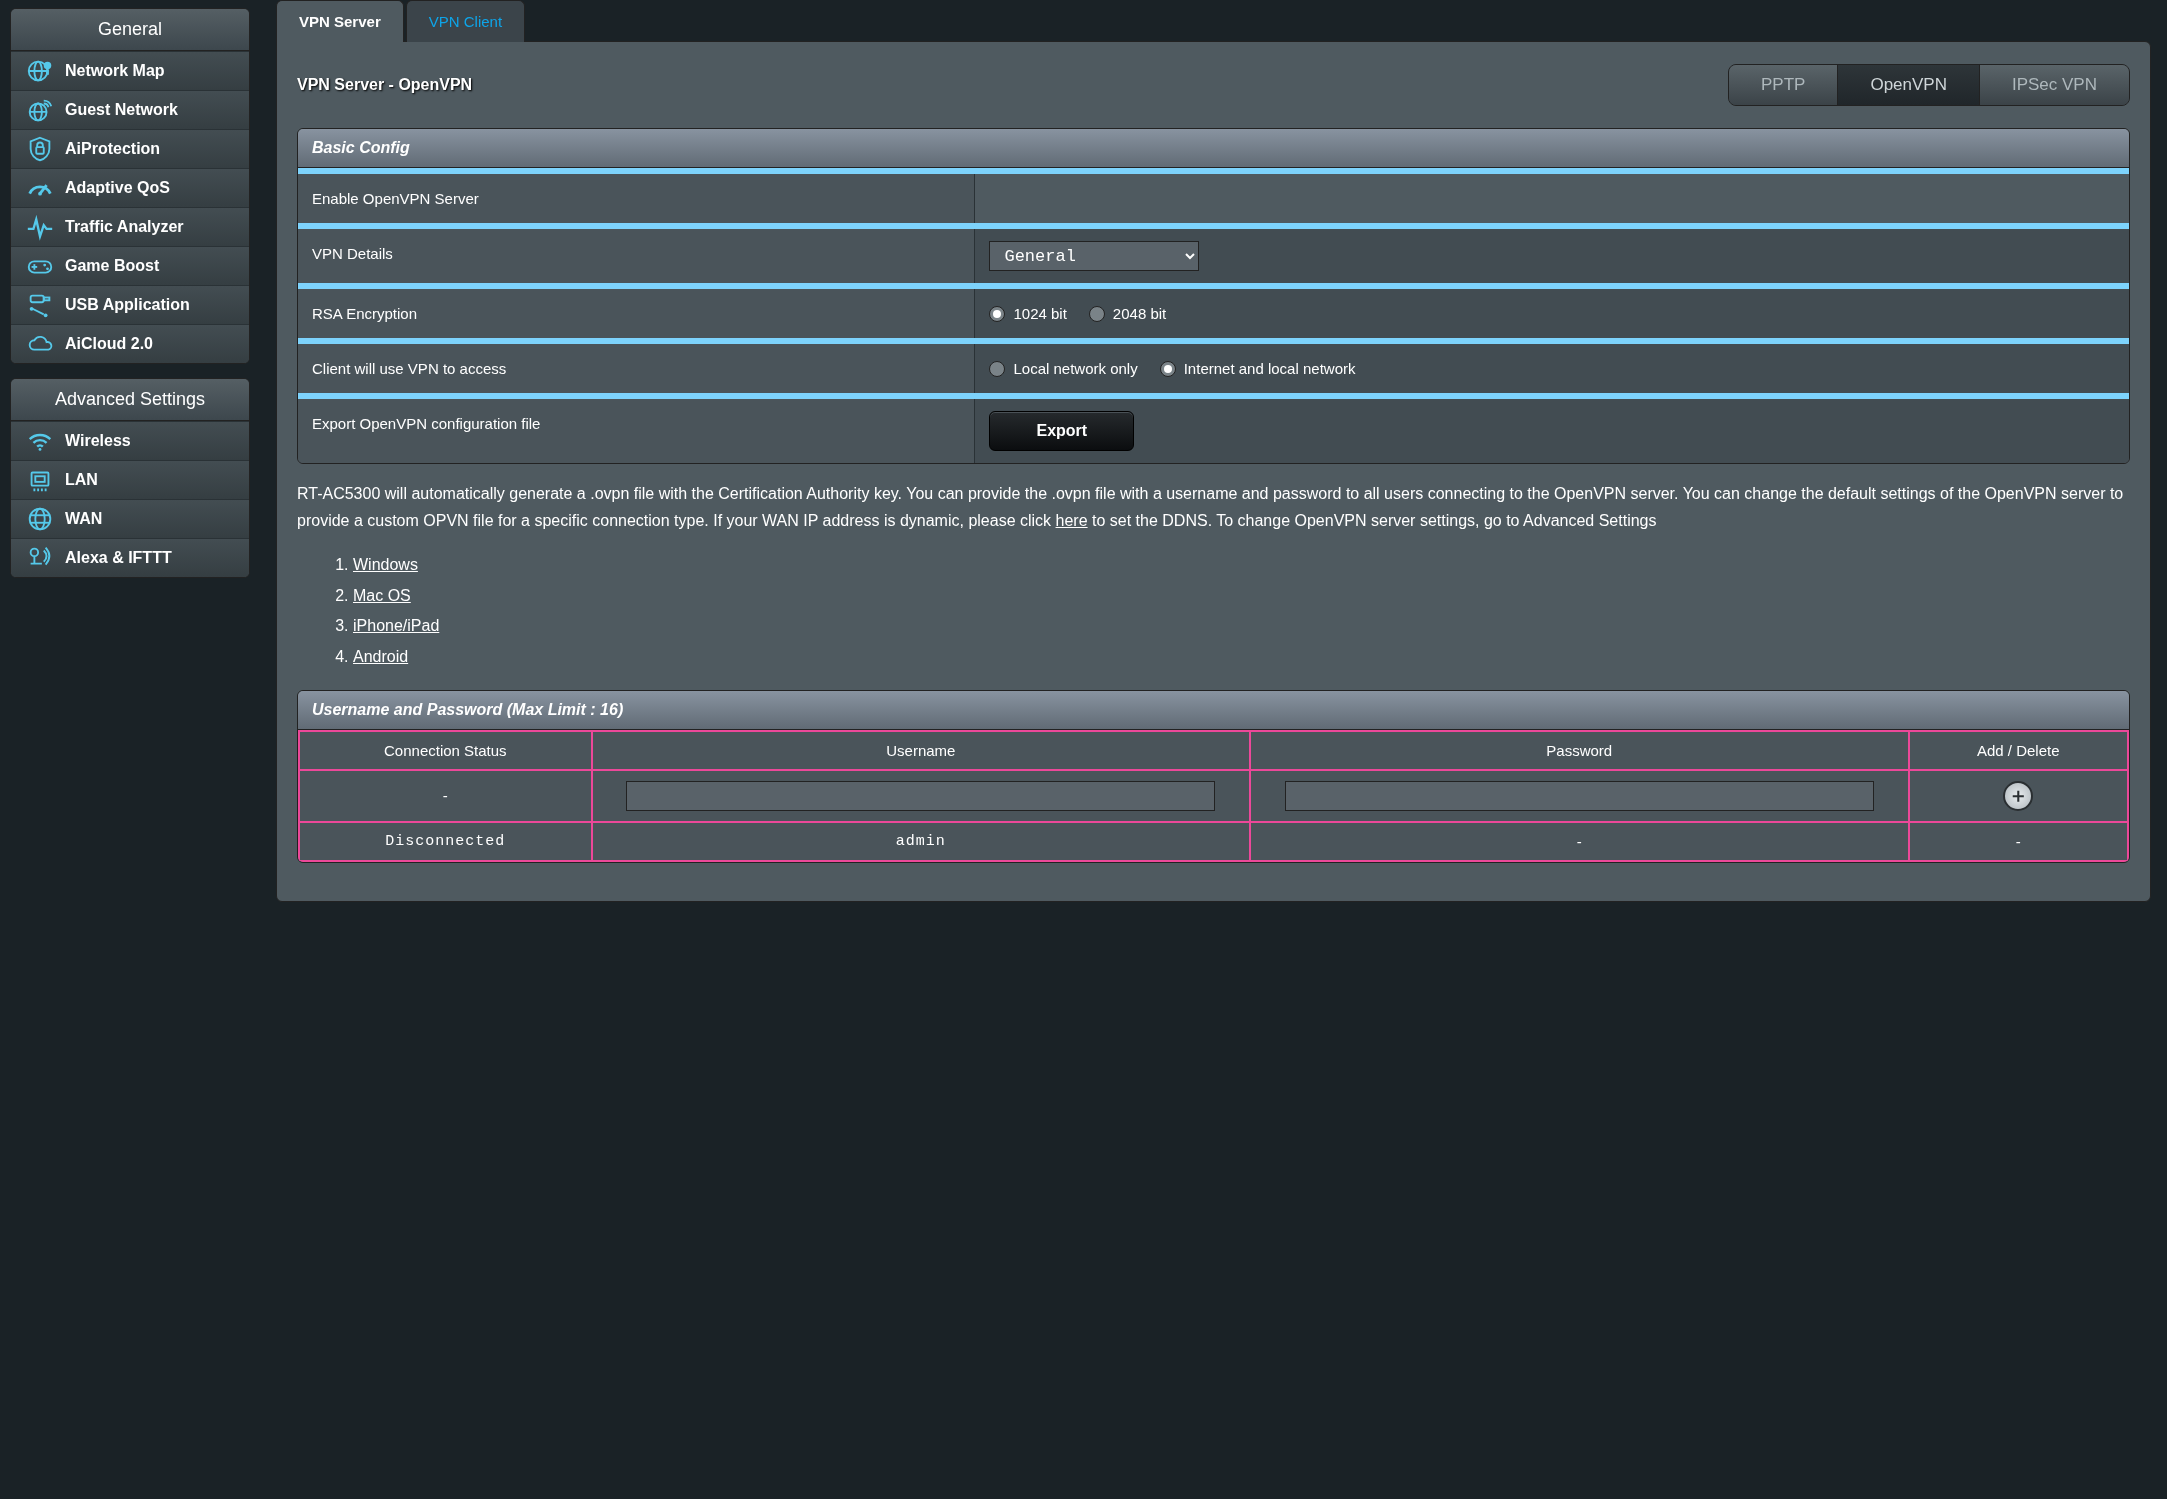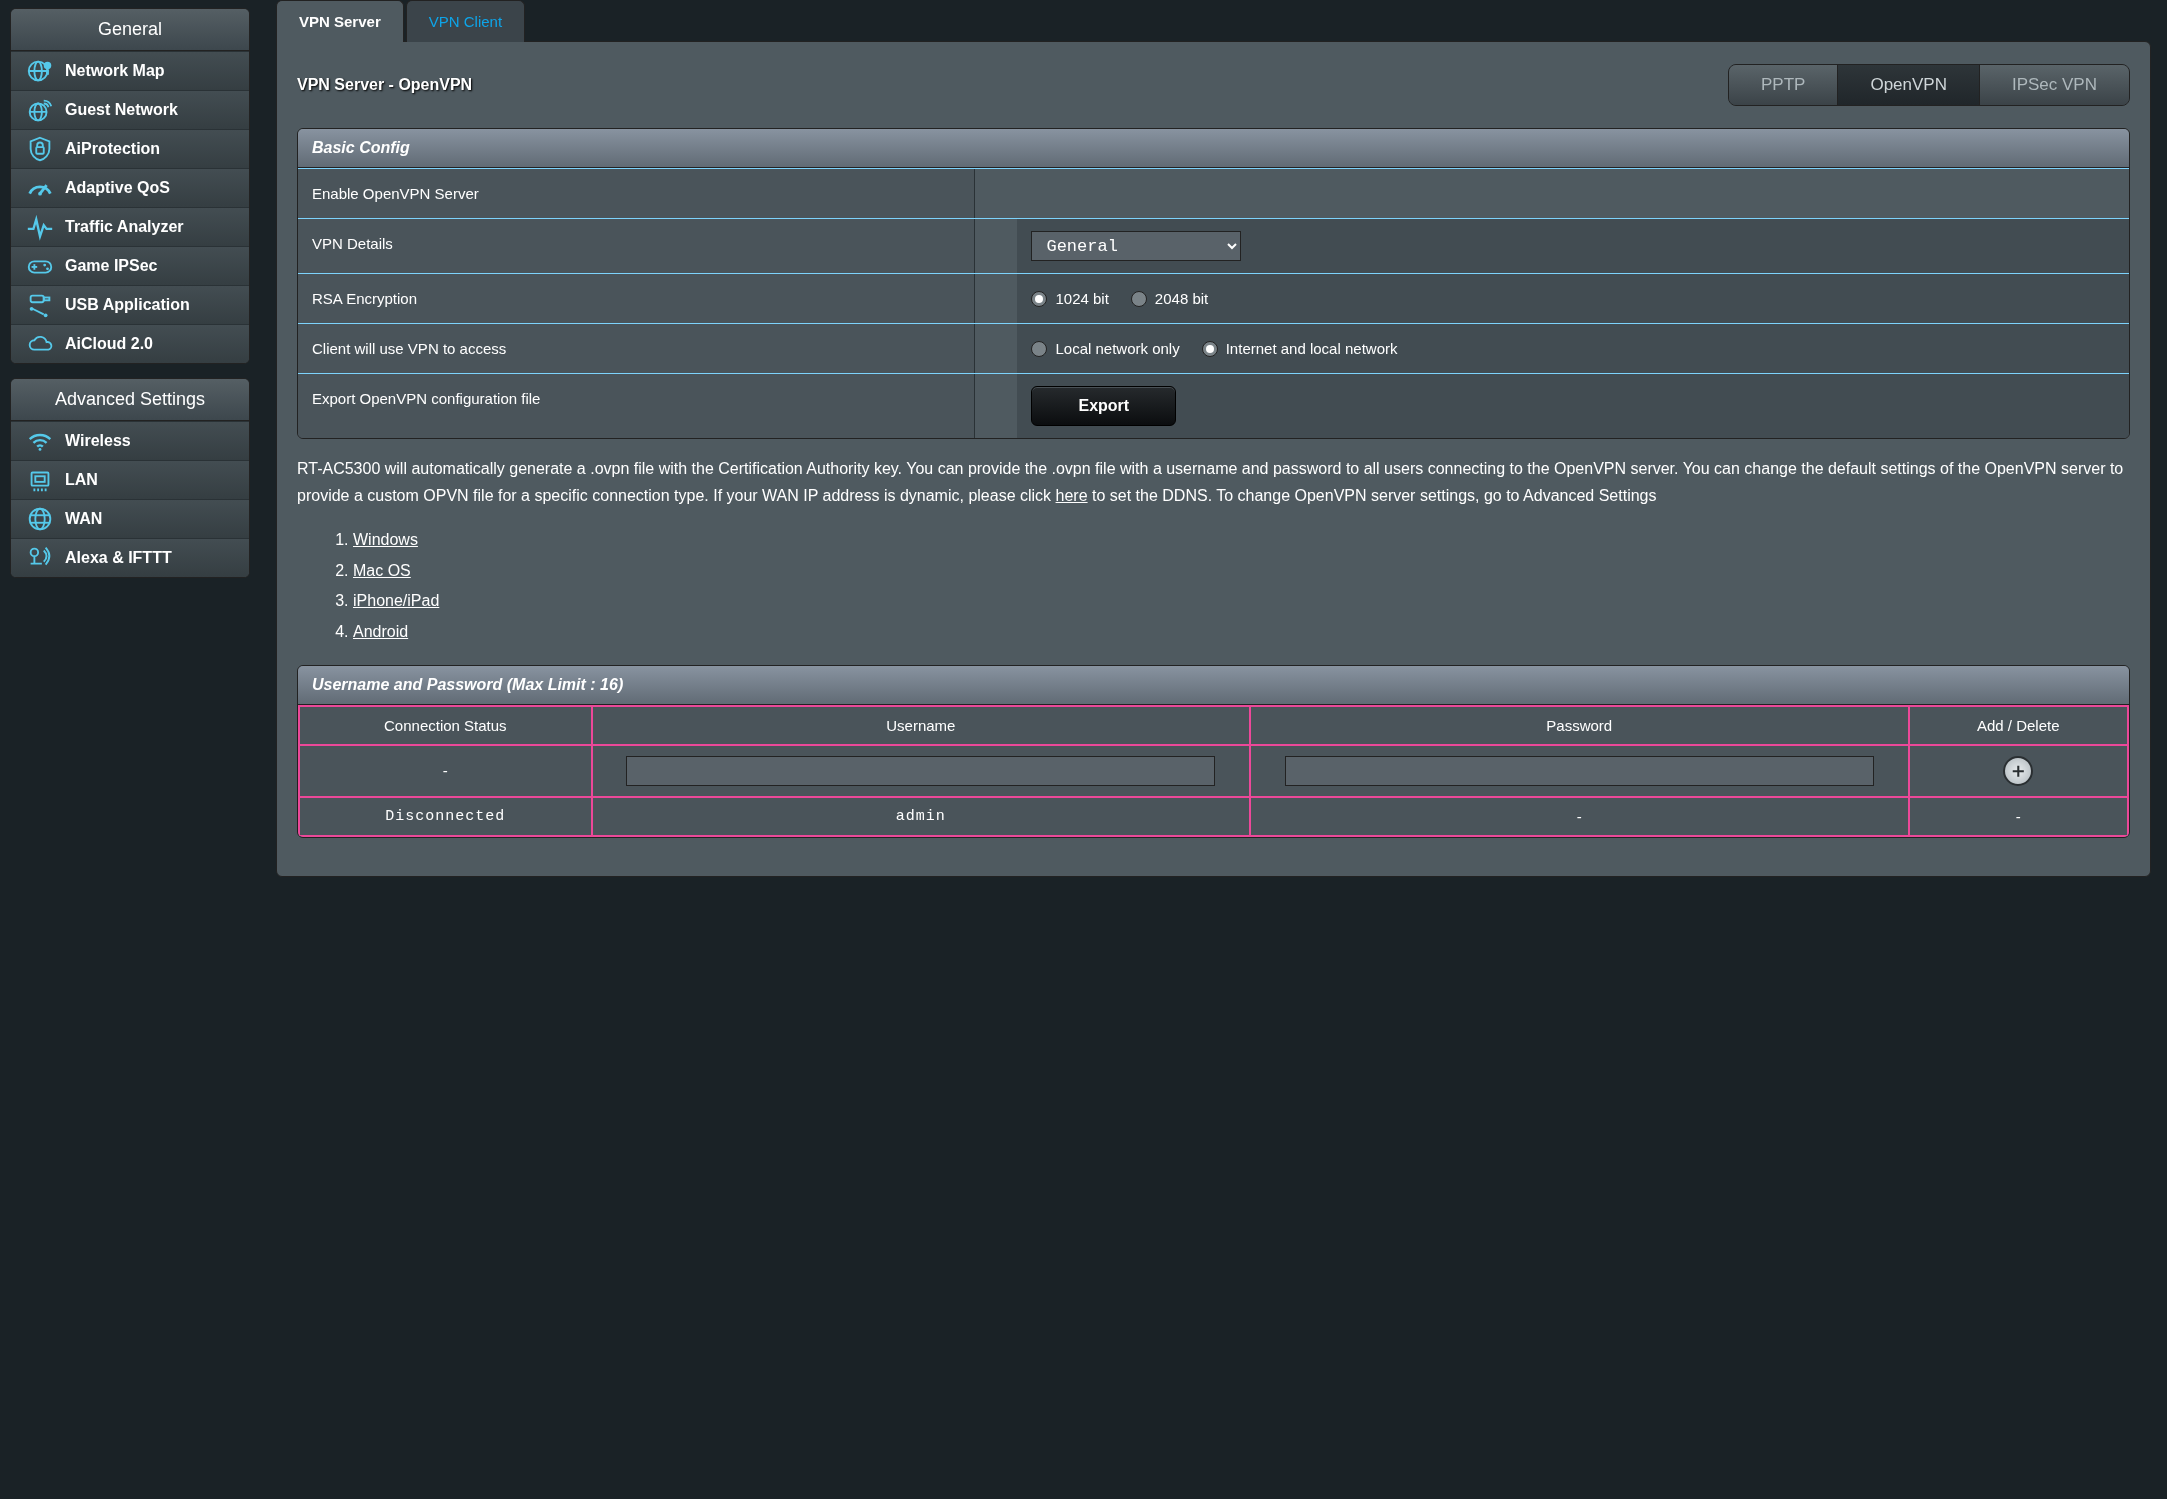--- a/index.html
+++ b/index.html
@@ -116,22 +116,21 @@
     background: linear-gradient(#8893a0,#616b75);
     color:#fff;
     font-weight:bold;
     font-style:italic;
     padding:10px 14px;
     font-size:16px;
     border-bottom:1px solid #222;
   }
   .form-row {
     display:flex;
-    border-top:1px solid #7dd3fc;
-    gap:42px;
+    border-top:6px solid #7dd3fc;
   }
   .form-row:first-of-type{border-top:none;}
   .form-label {
     width:37%;
     background:#4a545a;
     padding:16px 14px;
     color:#fff;
     font-size:15px;
     border-right:1px solid #2a3236;
   }
@@ -309,21 +308,21 @@
           <div class="side-item">
             <span class="side-icon">
               <svg viewBox="0 0 32 32">
                 <rect x="4" y="11" width="24" height="12" rx="6" stroke="#55c9ea" stroke-width="2" fill="none"></rect>
                 <line x1="10" y1="14" x2="10" y2="20" stroke="#55c9ea" stroke-width="2"></line>
                 <line x1="7" y1="17" x2="13" y2="17" stroke="#55c9ea" stroke-width="2"></line>
                 <circle cx="21" cy="15" r="1.5" fill="#55c9ea"></circle>
                 <circle cx="24" cy="19" r="1.5" fill="#55c9ea"></circle>
               </svg>
             </span>
-            <span>Game IPSec</span>
+            <span>Game Boost</span>
           </div>
           <div class="side-item">
             <span class="side-icon">
               <svg viewBox="0 0 32 32">
                 <rect x="6" y="6" width="14" height="7" rx="2" stroke="#55c9ea" stroke-width="2" fill="none"></rect>
                 <rect x="20" y="8" width="6" height="3" stroke="#55c9ea" stroke-width="2" fill="none"></rect>
                 <path d="M8 20 L20 26" stroke="#55c9ea" stroke-width="2"></path>
                 <circle cx="7" cy="20" r="2" fill="#55c9ea"></circle>
                 <circle cx="22" cy="27" r="2" fill="#55c9ea"></circle>
               </svg>

